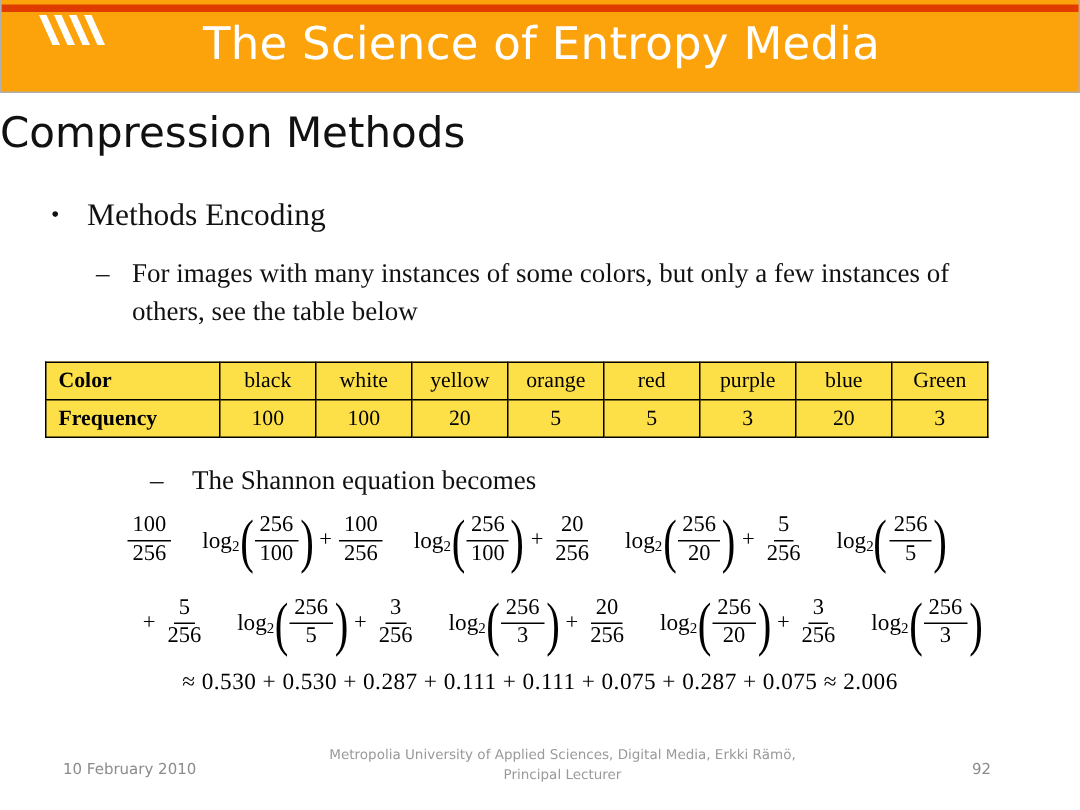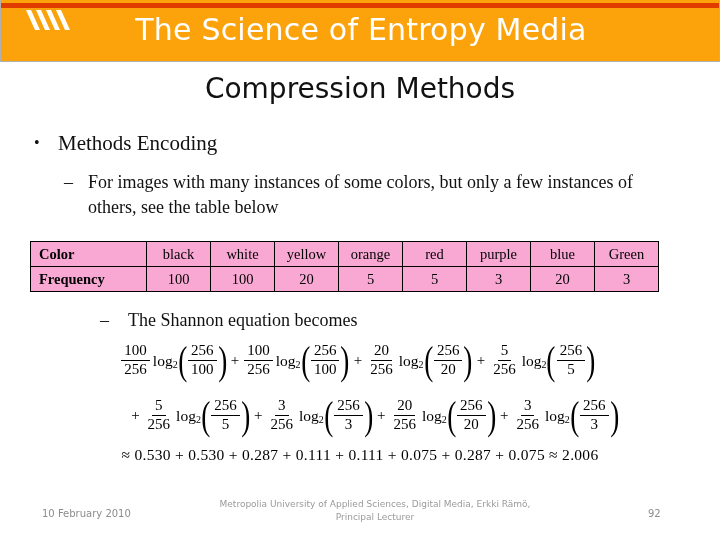--- a/index.html
+++ b/index.html
@@ -54,21 +54,20 @@
     width: 52px;
     height: 26px;
   }
 
   
   .slide-title {
     position: absolute;
     left: 0;
     top: 72px;
     width: 720px;
-    text-align: center;
     font-family: "DejaVu Sans", sans-serif;
     font-size: 28px;
     color: #111111;
     font-weight: 400;
     white-space: nowrap;
   }
 
   
   .bullet-l1 {
     position: absolute;
@@ -118,21 +117,21 @@
 
   
   .freq-table {
     position: absolute;
     left: 30px;
     top: 241px;
     border-collapse: collapse;
     font-family: "Liberation Serif", serif;
     font-size: 14.5px;
     color: #000000;
-    background: #f9a8d4;
+    background: #fde047;
   }
   .freq-table td {
     border: 1px solid #000000;
     height: 25px;
     text-align: center;
     padding: 0 6px;
     white-space: nowrap;
   }
   .freq-table td.rowhead {
     text-align: left;
@@ -174,21 +173,21 @@
     font-size: 15px;
   }
   .frac .num {
     padding: 0 3px 1px 3px;
     border-bottom: 1.2px solid #000;
   }
   .frac .den {
     padding: 1px 3px 0 3px;
   }
   .logsym {
-    margin-left: 2px;
+    margin-left: 20px;
     margin-right: 0px;
     font-size: 15.5px;
     white-space: nowrap;
   }
   .logsym sub {
     font-size: 10px;
     vertical-align: -2px;
   }
   .paren {
     display: inline-block;

